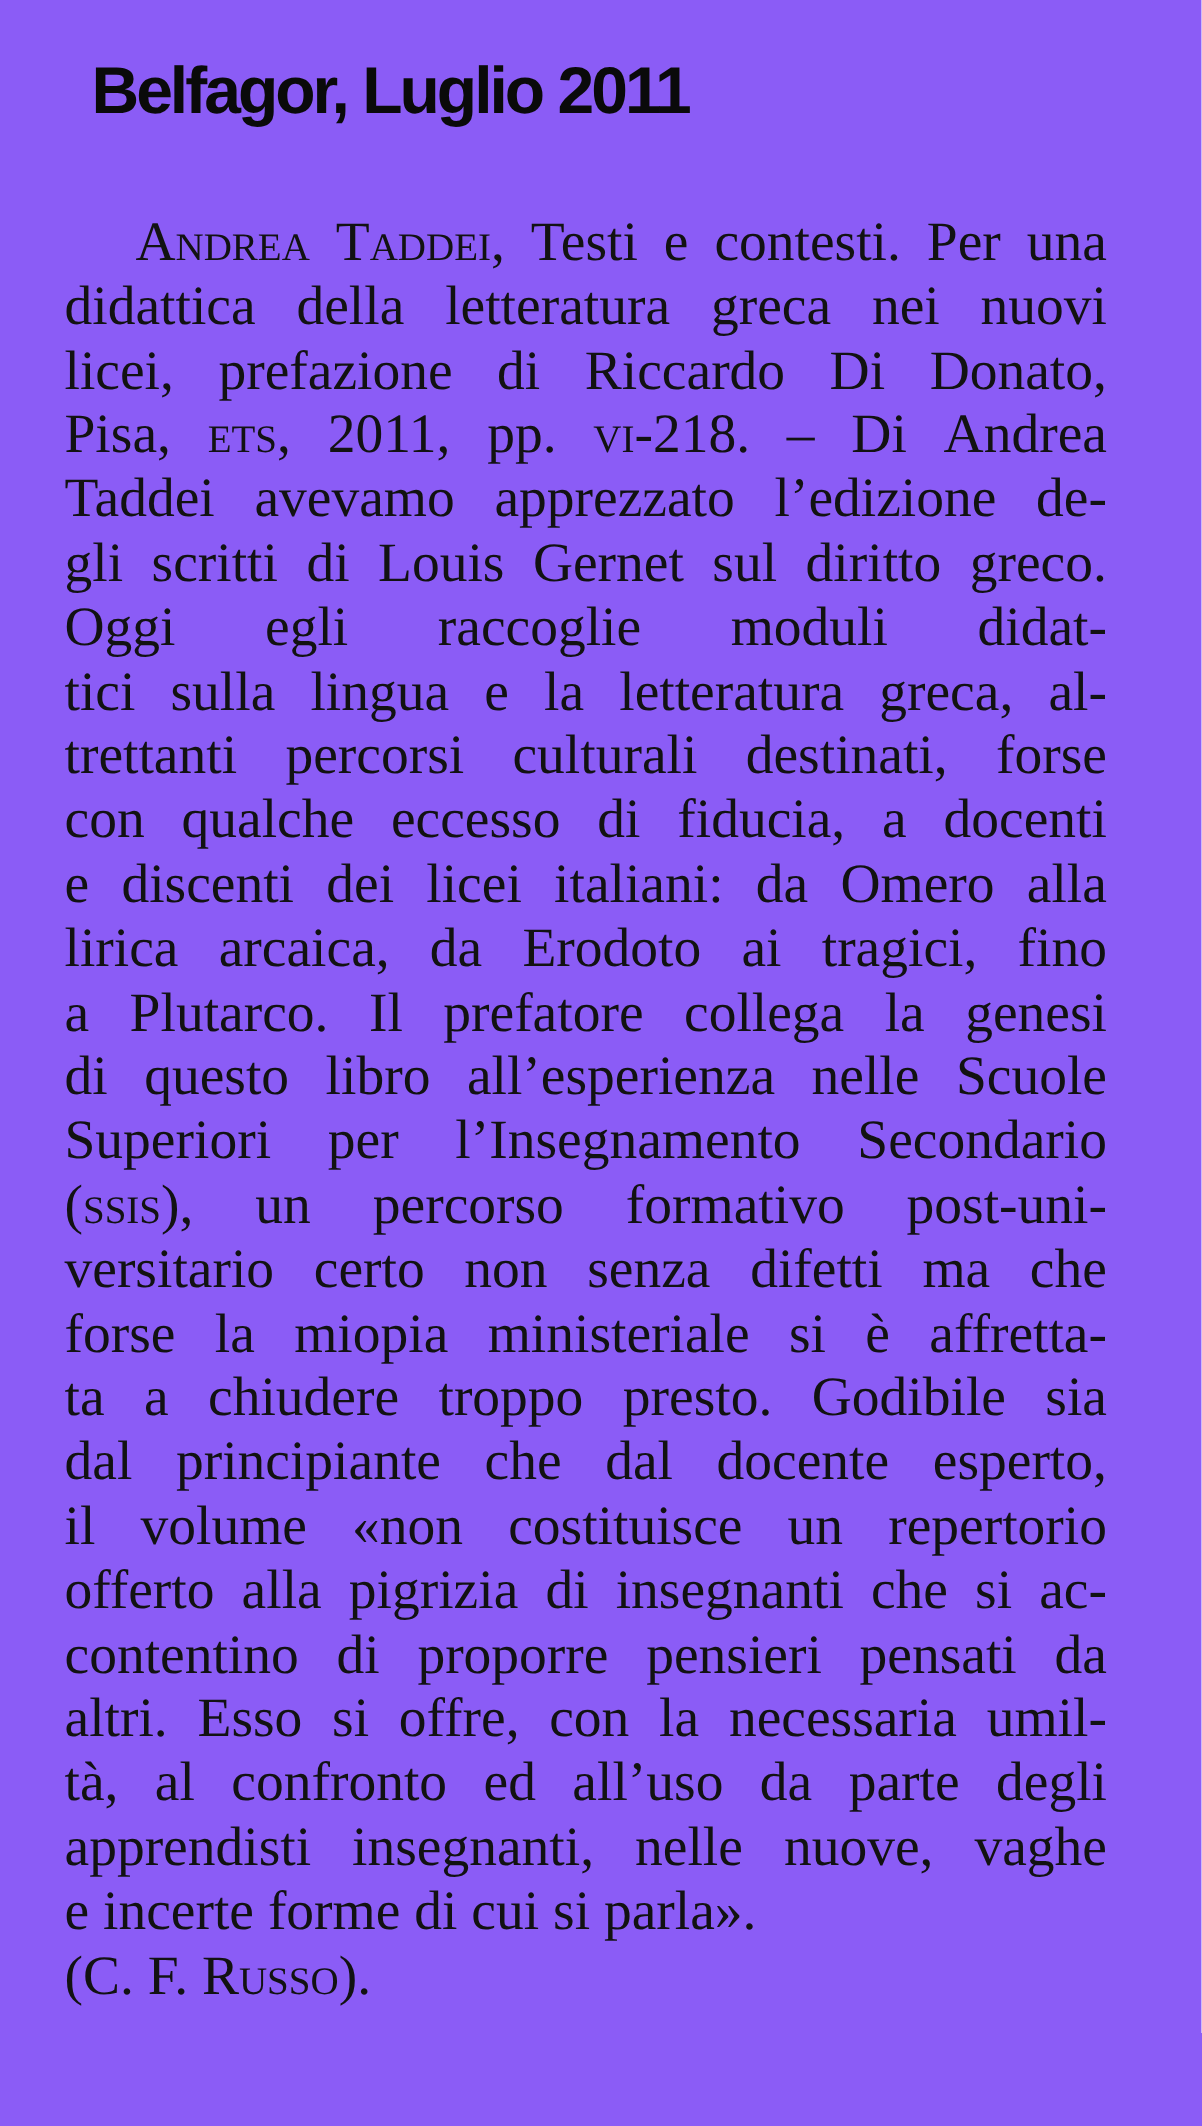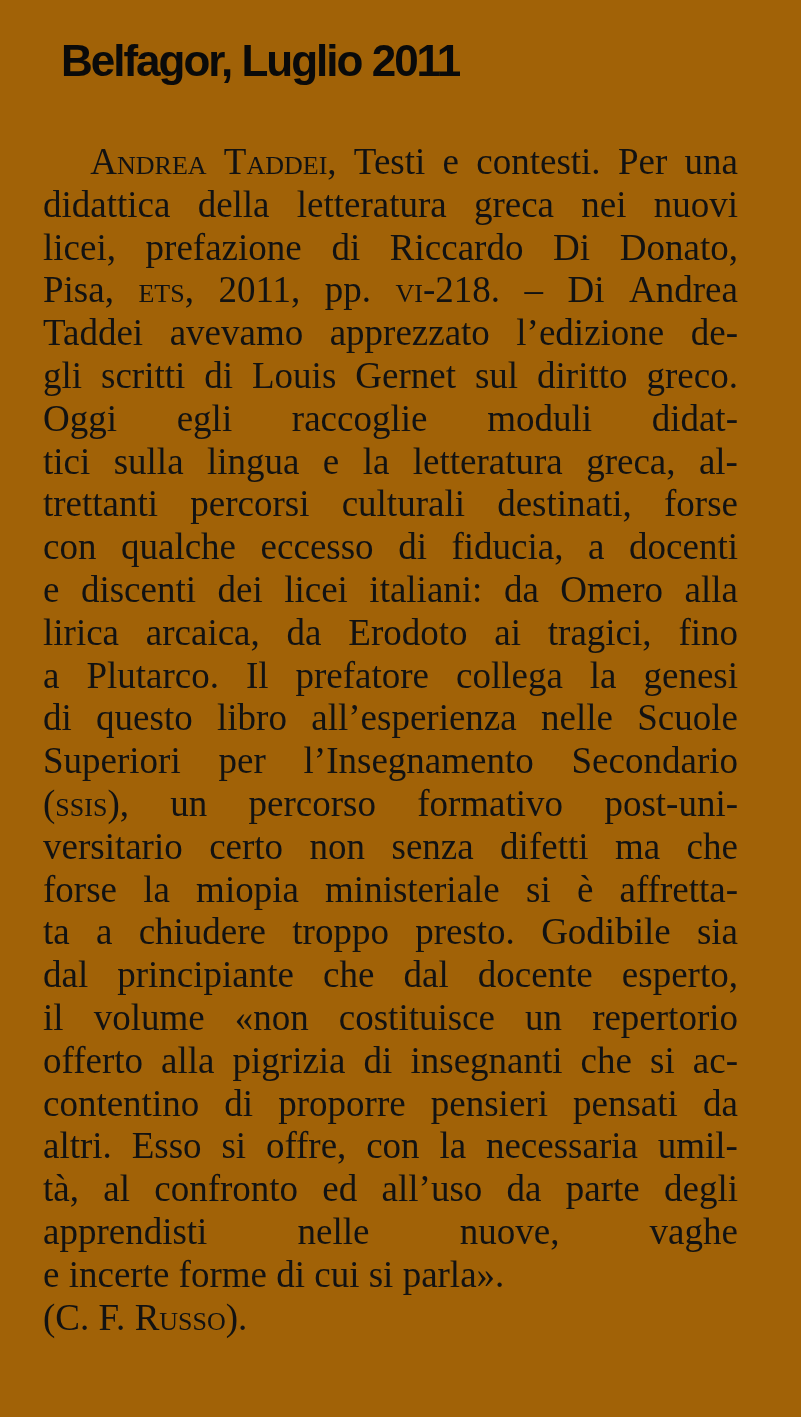--- a/index.html
+++ b/index.html
@@ -4,21 +4,21 @@
 <style>
   html, body {
     margin: 0;
     padding: 0;
     background: #ffffff;
   }
   .page {
     position: relative;
     width: 801px;
     height: 1417px;
-    background: #a16207;
+    background: #8b5cf6;
     overflow: hidden;
     color: #0d0d0d;
   }
   .masthead {
     position: absolute;
     left: 61px;
     top: 36px;
     font-family: "Liberation Sans", sans-serif;
     font-weight: 700;
     font-size: 44px;
@@ -277,20 +277,21 @@
         <span class="word"><span class="st-r">al</span></span> 
         <span class="word"><span class="st-r">confronto</span></span> 
         <span class="word"><span class="st-r">ed</span></span> 
         <span class="word"><span class="st-r">all’uso</span></span> 
         <span class="word"><span class="st-r">da</span></span> 
         <span class="word"><span class="st-r">parte</span></span> 
         <span class="word"><span class="st-r">degli</span></span>
       </div>
       <div class="line align-justify">
         <span class="word"><span class="st-r">apprendisti</span></span> 
+        <span class="word"><span class="st-r">insegnanti,</span></span> 
         <span class="word"><span class="st-r">nelle</span></span> 
         <span class="word"><span class="st-r">nuove,</span></span> 
         <span class="word"><span class="st-r">vaghe</span></span>
       </div>
       <div class="line align-left"><span class="word"><span class="st-r">e</span></span> <span class="word"><span class="st-r">incerte</span></span> <span class="word"><span class="st-r">forme</span></span> <span class="word"><span class="st-r">di</span></span> <span class="word"><span class="st-r">cui</span></span> <span class="word"><span class="st-r">si</span></span> <span class="word"><span class="st-r">parla».</span></span></div>
       <div class="line align-right"><span class="word"><span class="st-r">(C.</span></span> <span class="word"><span class="st-r">F.</span></span> <span class="word"><span class="st-sc">Russo</span><span class="st-r">).</span></span></div>
     </div>
 </div>
 
 </body></html>

